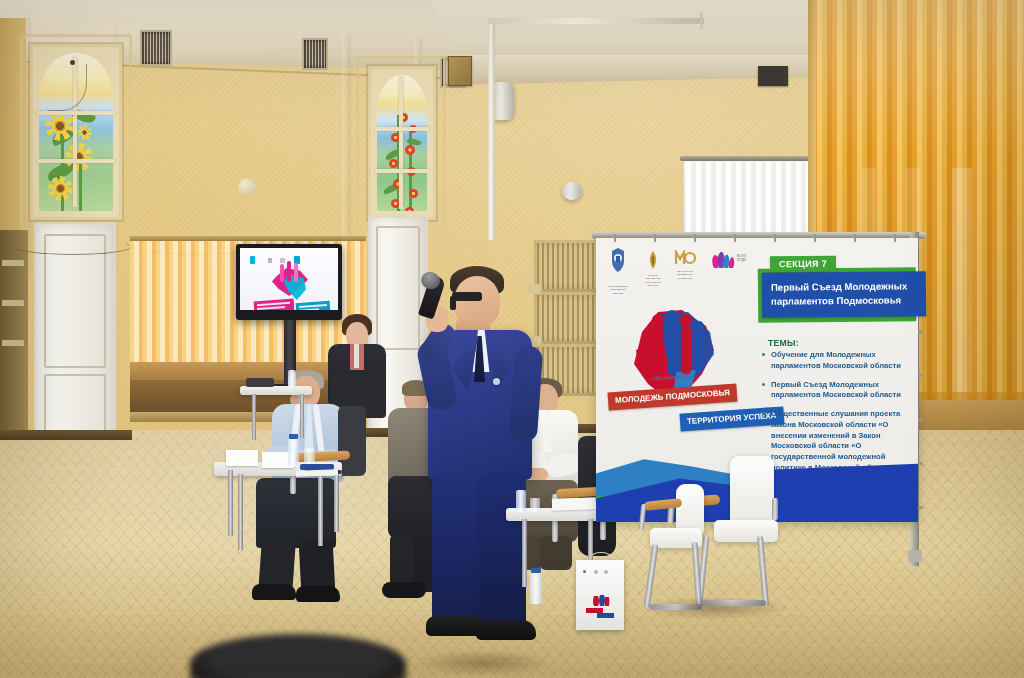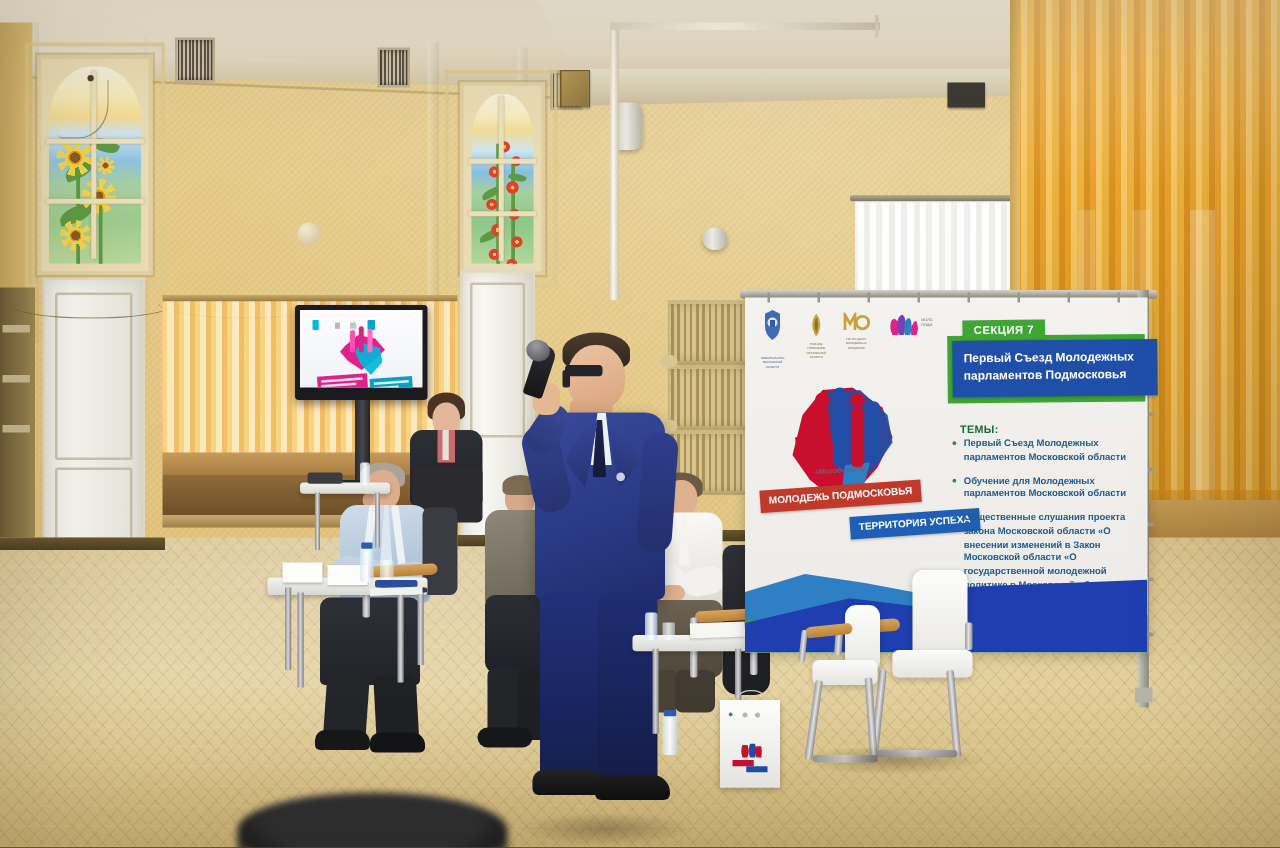--- a/index.html
+++ b/index.html
@@ -547,22 +547,22 @@
     <div id="hash">#МолодежьМО</div>
     <div id="tag-red">МОЛОДЕЖЬ ПОДМОСКОВЬЯ</div>
     <div id="tag-blue">ТЕРРИТОРИЯ УСПЕХА</div>
 
     <div id="greenbar"></div>
     <div id="sekcia">СЕКЦИЯ 7</div>
     <div id="bluebox">Первый Съезд Молодежных парламентов Подмосковья</div>
 
     <div id="temy">ТЕМЫ:</div>
     <div id="bullets">
+      <div class="bul">Обучение для Молодежных парламентов Московской области</div>
       <div class="bul">Первый Съезд Молодежных парламентов Московской области</div>
-      <div class="bul">Обучение для Молодежных парламентов Московской области</div>
       <div class="bul">Общественные слушания проекта закона Московской области «О внесении изменений в Закон Московской области «О государственной молодежной политике в Московской области»</div>
     </div>
 
     <div id="banner-green"></div>
     <div id="banner-cyan"></div>
     <div id="banner-blue-band"></div>
   </div>
 
   <div>
     <div class="chair-back" style="left:730px;top:456px;width:44px;height:72px;"></div>

